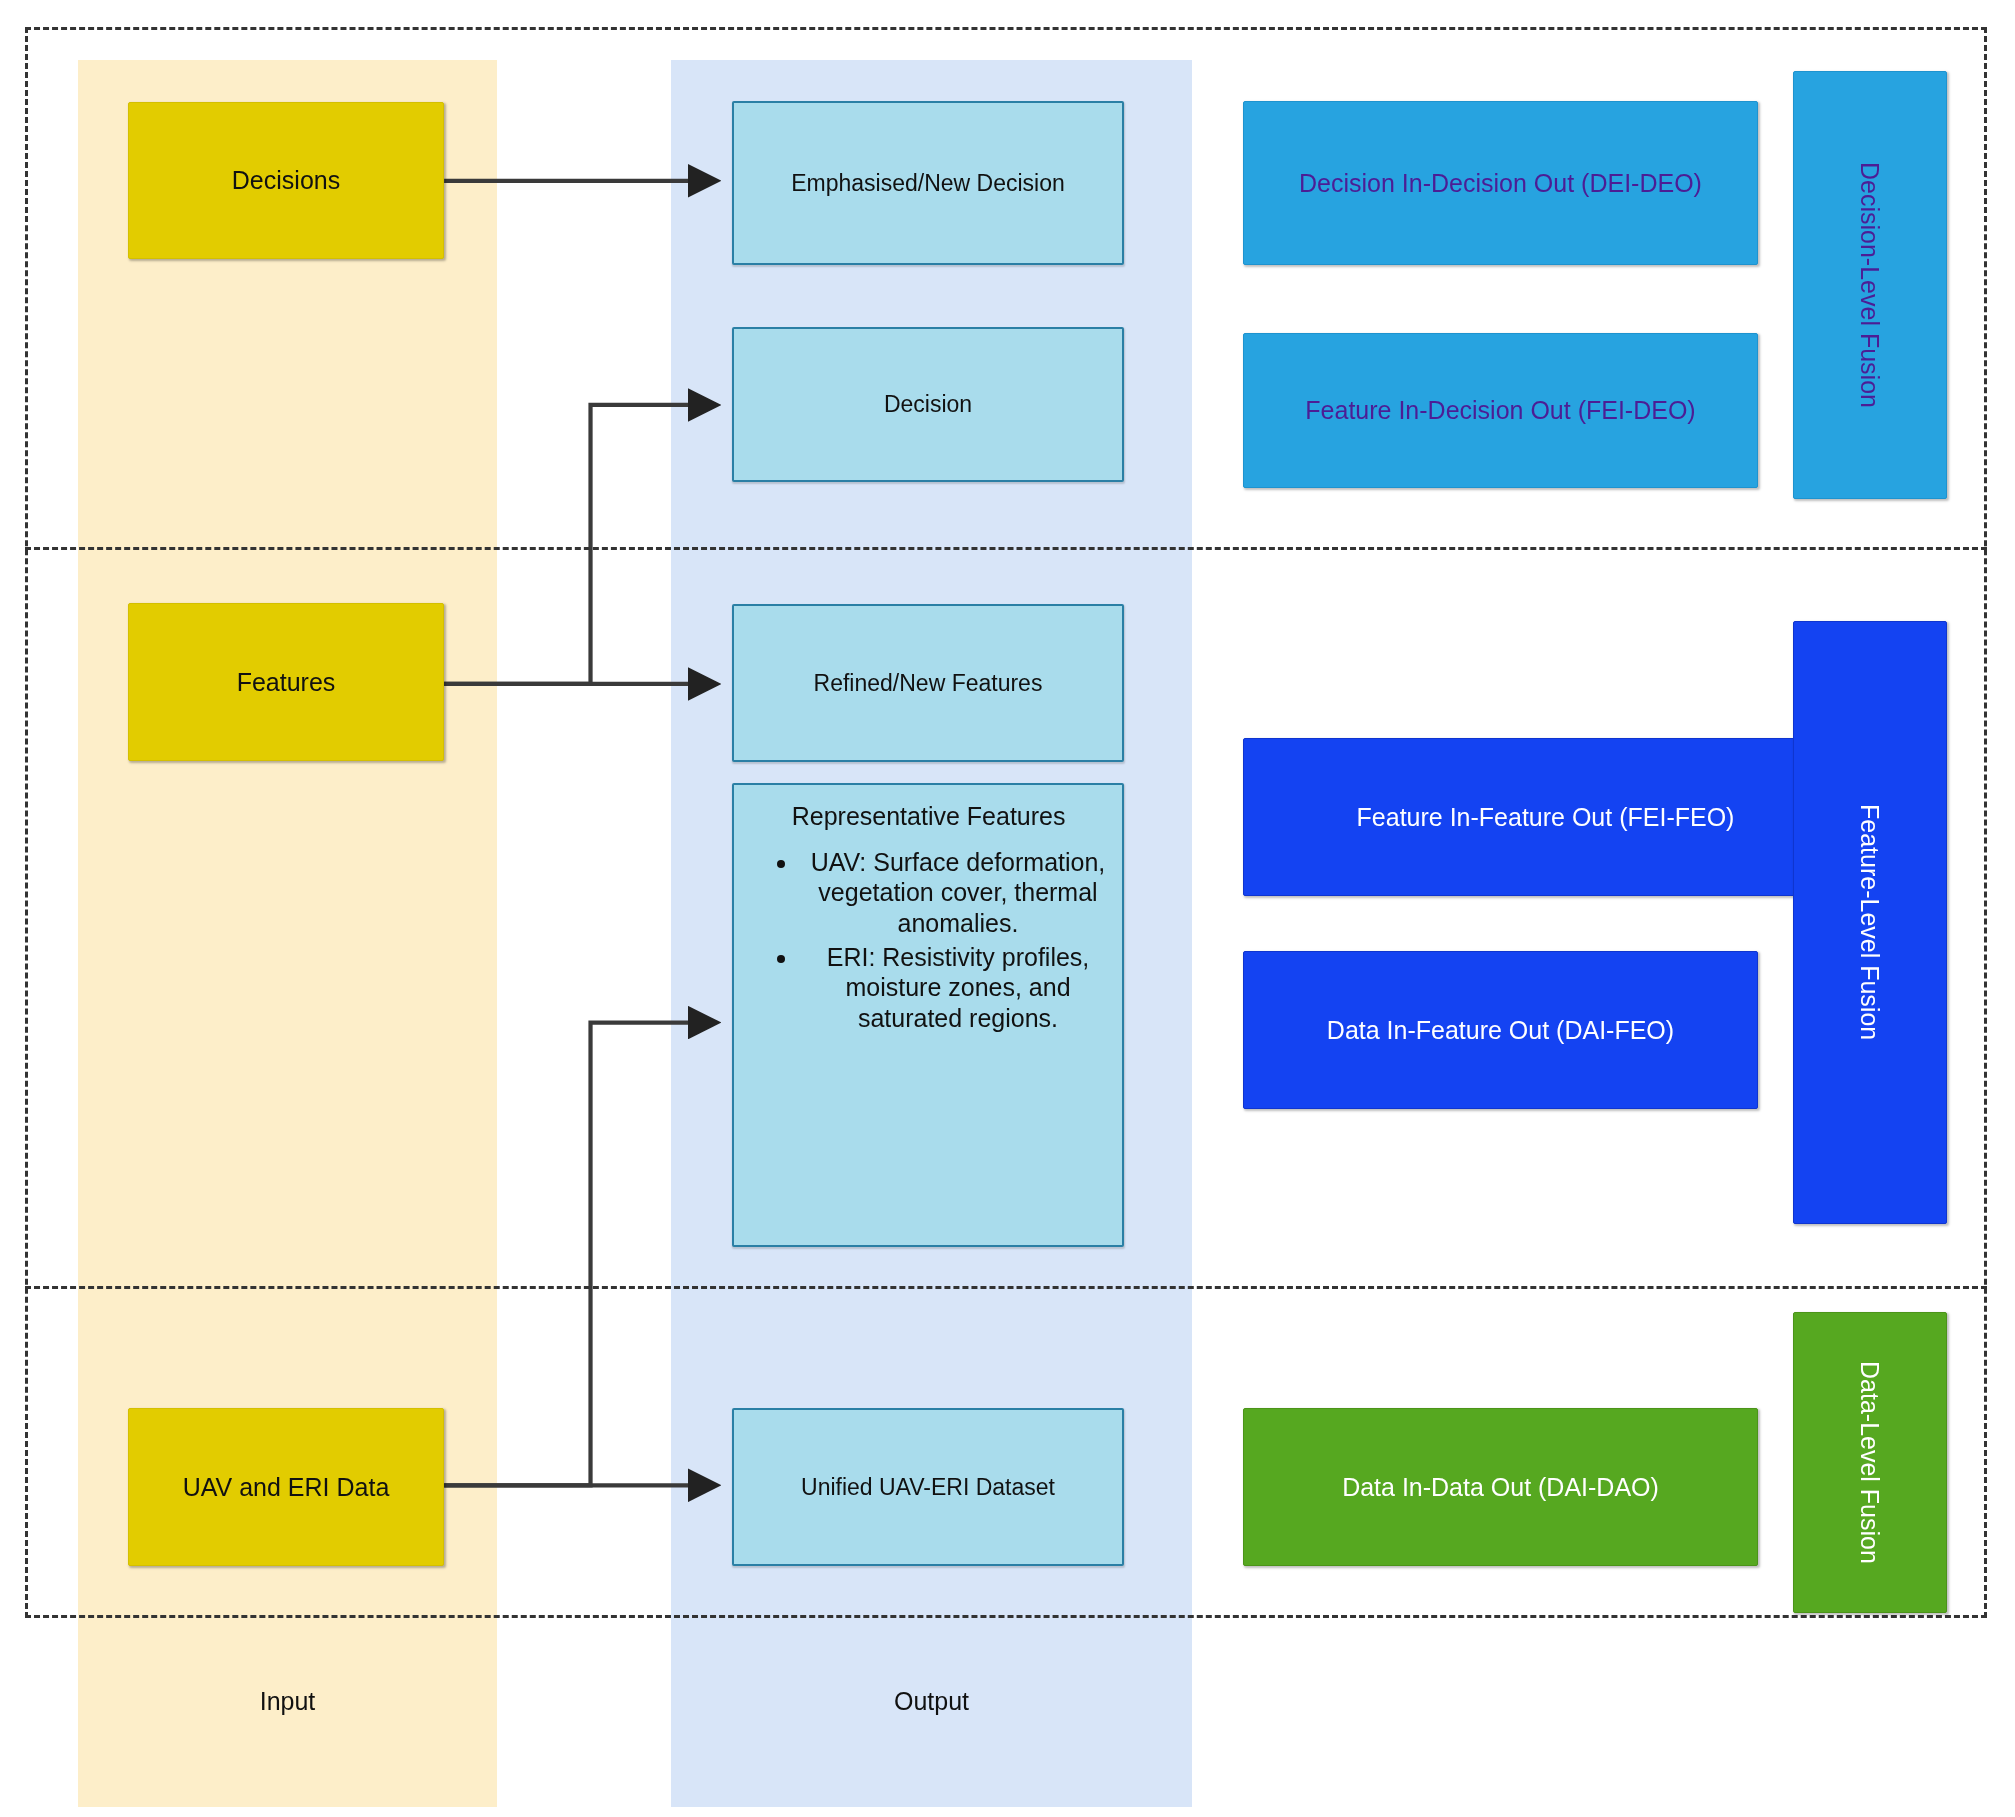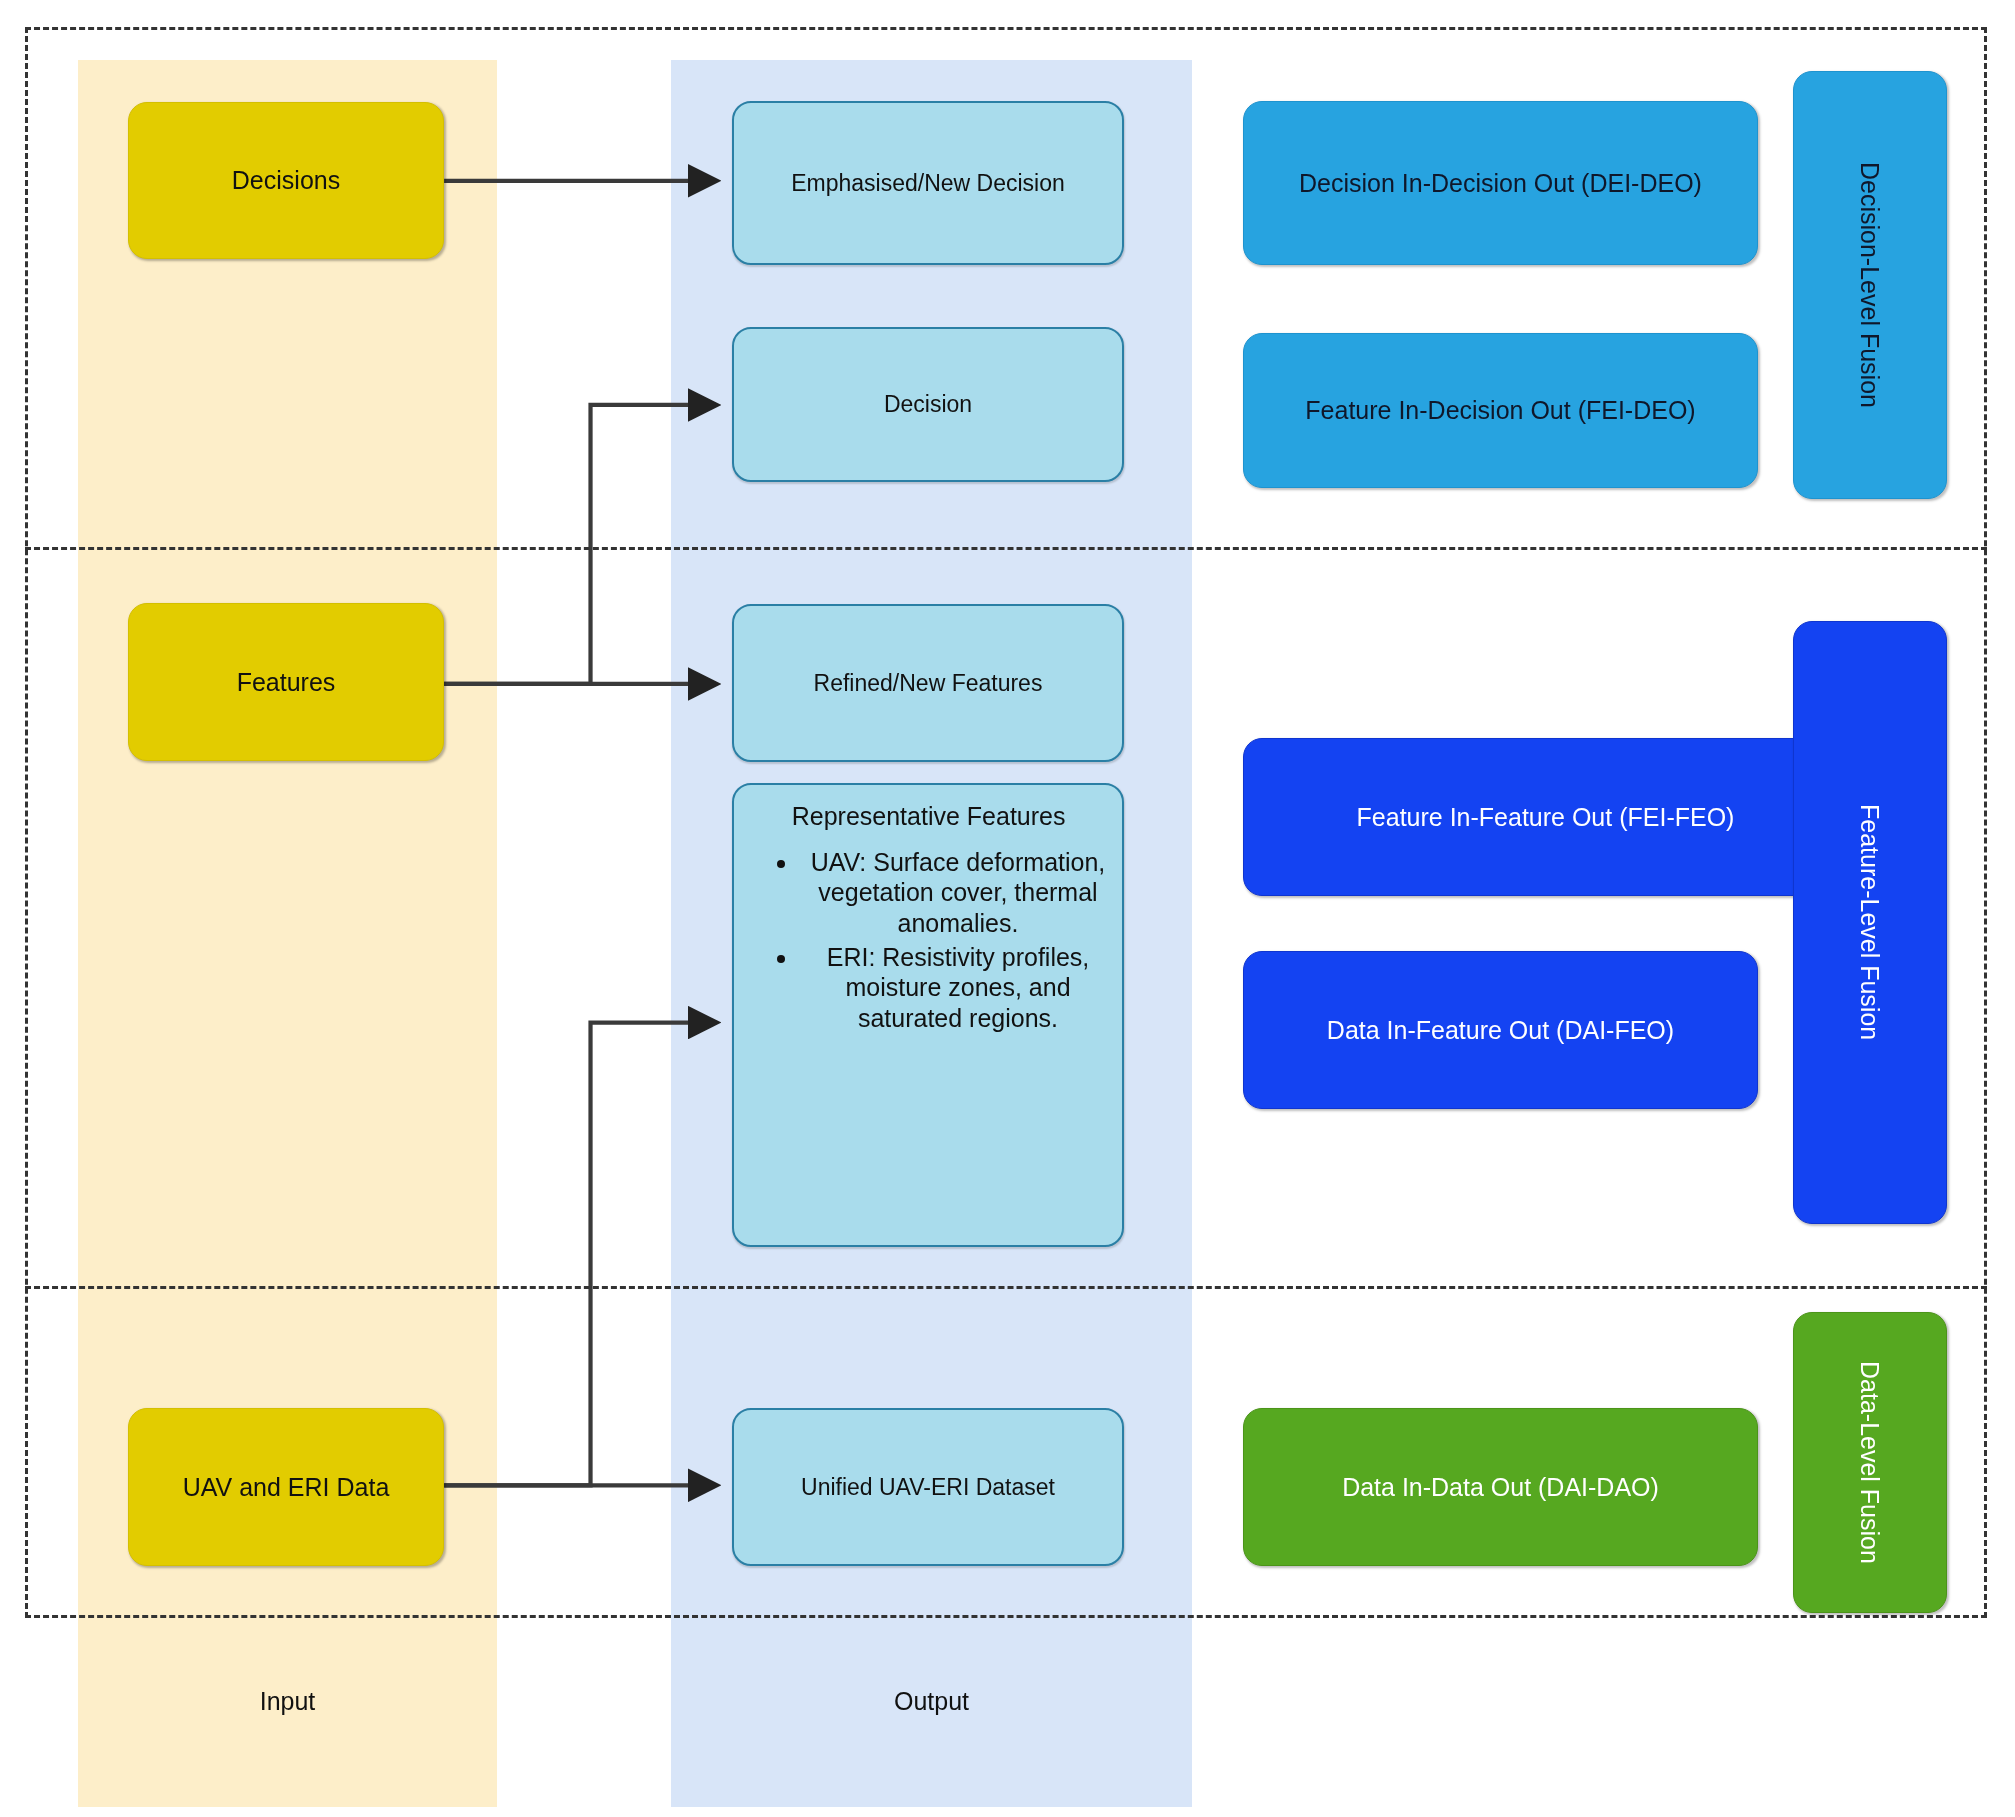--- a/index.html
+++ b/index.html
@@ -38,21 +38,21 @@
   #divider-2{top:1286px;}
 
   
   .node{
     position:absolute;
     box-sizing:border-box;
     display:flex;
     align-items:center;
     justify-content:center;
     text-align:center;
-    border-radius:19px;
+    border-radius:2px;
     line-height:1.22;
   }
 
   
   .n-input{
     background:#e2cc00;
     border:1.2px solid #d4bf00;
     color:#111111;
     font-size:25px;
     box-shadow:1.2px 1.8px 2.4px rgba(0,0,0,.28);
@@ -62,21 +62,21 @@
     background:#a9dcec;
     border:2.4px solid #2a7fa5;
     color:#111111;
     font-size:23px;
     box-shadow:0.6px 1.2px 1.8px rgba(0,0,0,.16);
   }
   
   .n-cat-decision{
     background:#27a3e0;
     border:1.2px solid #1e93cf;
-    color:#0f172a;
+    color:#4c1d95;
     font-size:25px;
     box-shadow:1.2px 1.8px 2.4px rgba(0,0,0,.25);
   }
   .n-cat-feature{
     background:#1443f2;
     border:1.2px solid #0f35cf;
     color:#ffffff;
     font-size:25px;
     box-shadow:1.2px 1.8px 2.4px rgba(0,0,0,.25);
   }

